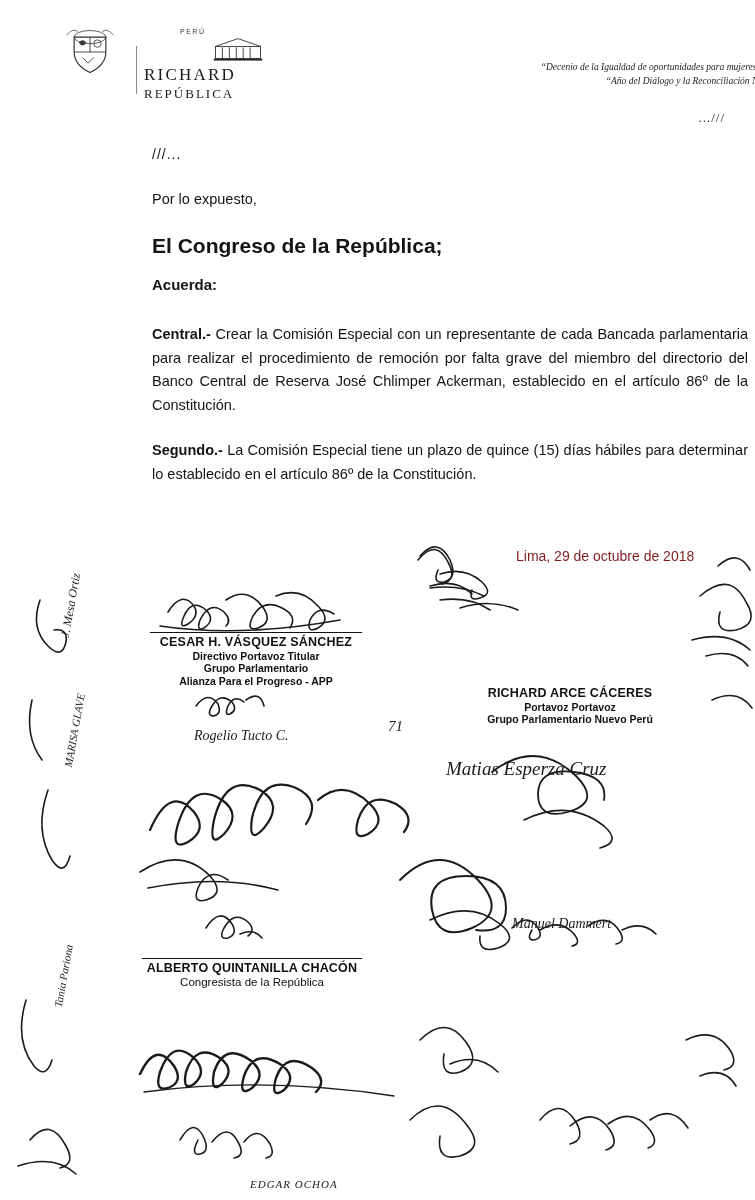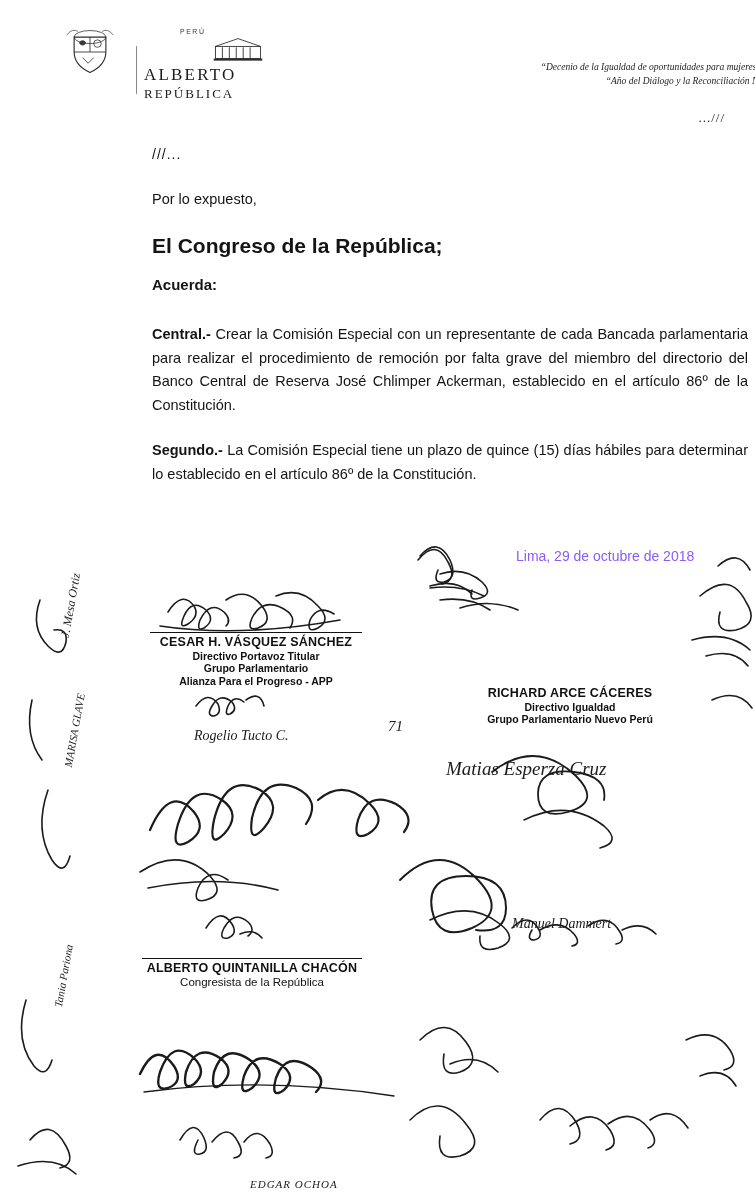--- a/index.html
+++ b/index.html
@@ -143,21 +143,21 @@
     margin-bottom: 22px;
   }
 
   
   .place-date {
     position: absolute;
     left: 516px;
     top: 548px;
     font-family: "Liberation Sans", sans-serif;
     font-size: 14px;
-    color: #8b5cf6;
+    color: #7f1d1d;
     white-space: nowrap;
   }
 
   
   .sigblock {
     position: absolute;
     text-align: center;
     font-family: "Liberation Sans", sans-serif;
     color: #101010;
     line-height: 1.18;
@@ -236,21 +236,21 @@
         <path d="M4 12 L30 3 L56 12" fill="none" stroke="#2b2b2b" stroke-width="1"></path>
         <line x1="12" y1="13" x2="12" y2="26" stroke="#2b2b2b" stroke-width="1"></line>
         <line x1="20" y1="13" x2="20" y2="26" stroke="#2b2b2b" stroke-width="1"></line>
         <line x1="28" y1="13" x2="28" y2="26" stroke="#2b2b2b" stroke-width="1"></line>
         <line x1="36" y1="13" x2="36" y2="26" stroke="#2b2b2b" stroke-width="1"></line>
         <line x1="44" y1="13" x2="44" y2="26" stroke="#2b2b2b" stroke-width="1"></line>
         <rect x="2" y="26" width="56" height="2.4" fill="#2b2b2b"></rect>
       </svg>
 
       <div class="congreso-wrap">
-        <div class="congreso">ALBERTO</div>
+        <div class="congreso">RICHARD</div>
         <div class="republica">REPÚBLICA</div>
       </div>
     </div>
 
     <div class="header-slogans">
       <div>“Decenio  de la Igualdad de oportunidades para mujeres y</div>
       <div>“Año del Diálogo y la Reconciliación Na</div>
     </div>
 
     <div class="folio">...///</div>
@@ -386,21 +386,21 @@
   <div class="sigblock" id="sig-vasquez">
     <div class="rule"></div>
     <div class="name">CESAR H. VÁSQUEZ SÁNCHEZ</div>
     <div class="role">Directivo Portavoz Titular</div>
     <div class="grp">Grupo Parlamentario</div>
     <div class="party">Alianza Para el Progreso - APP</div>
   </div>
 
   <div class="sigblock" id="sig-arce">
     <div class="name">RICHARD ARCE CÁCERES</div>
-    <div class="role">Directivo Igualdad</div>
+    <div class="role">Portavoz Portavoz</div>
     <div class="grp">Grupo Parlamentario Nuevo Perú</div>
   </div>
 
   <div class="sigblock plain" id="sig-quintanilla">
     <div class="rule"></div>
     <div class="name">ALBERTO QUINTANILLA CHACÓN</div>
     <div class="role">Congresista de la República</div>
   </div>
 
 </div>

